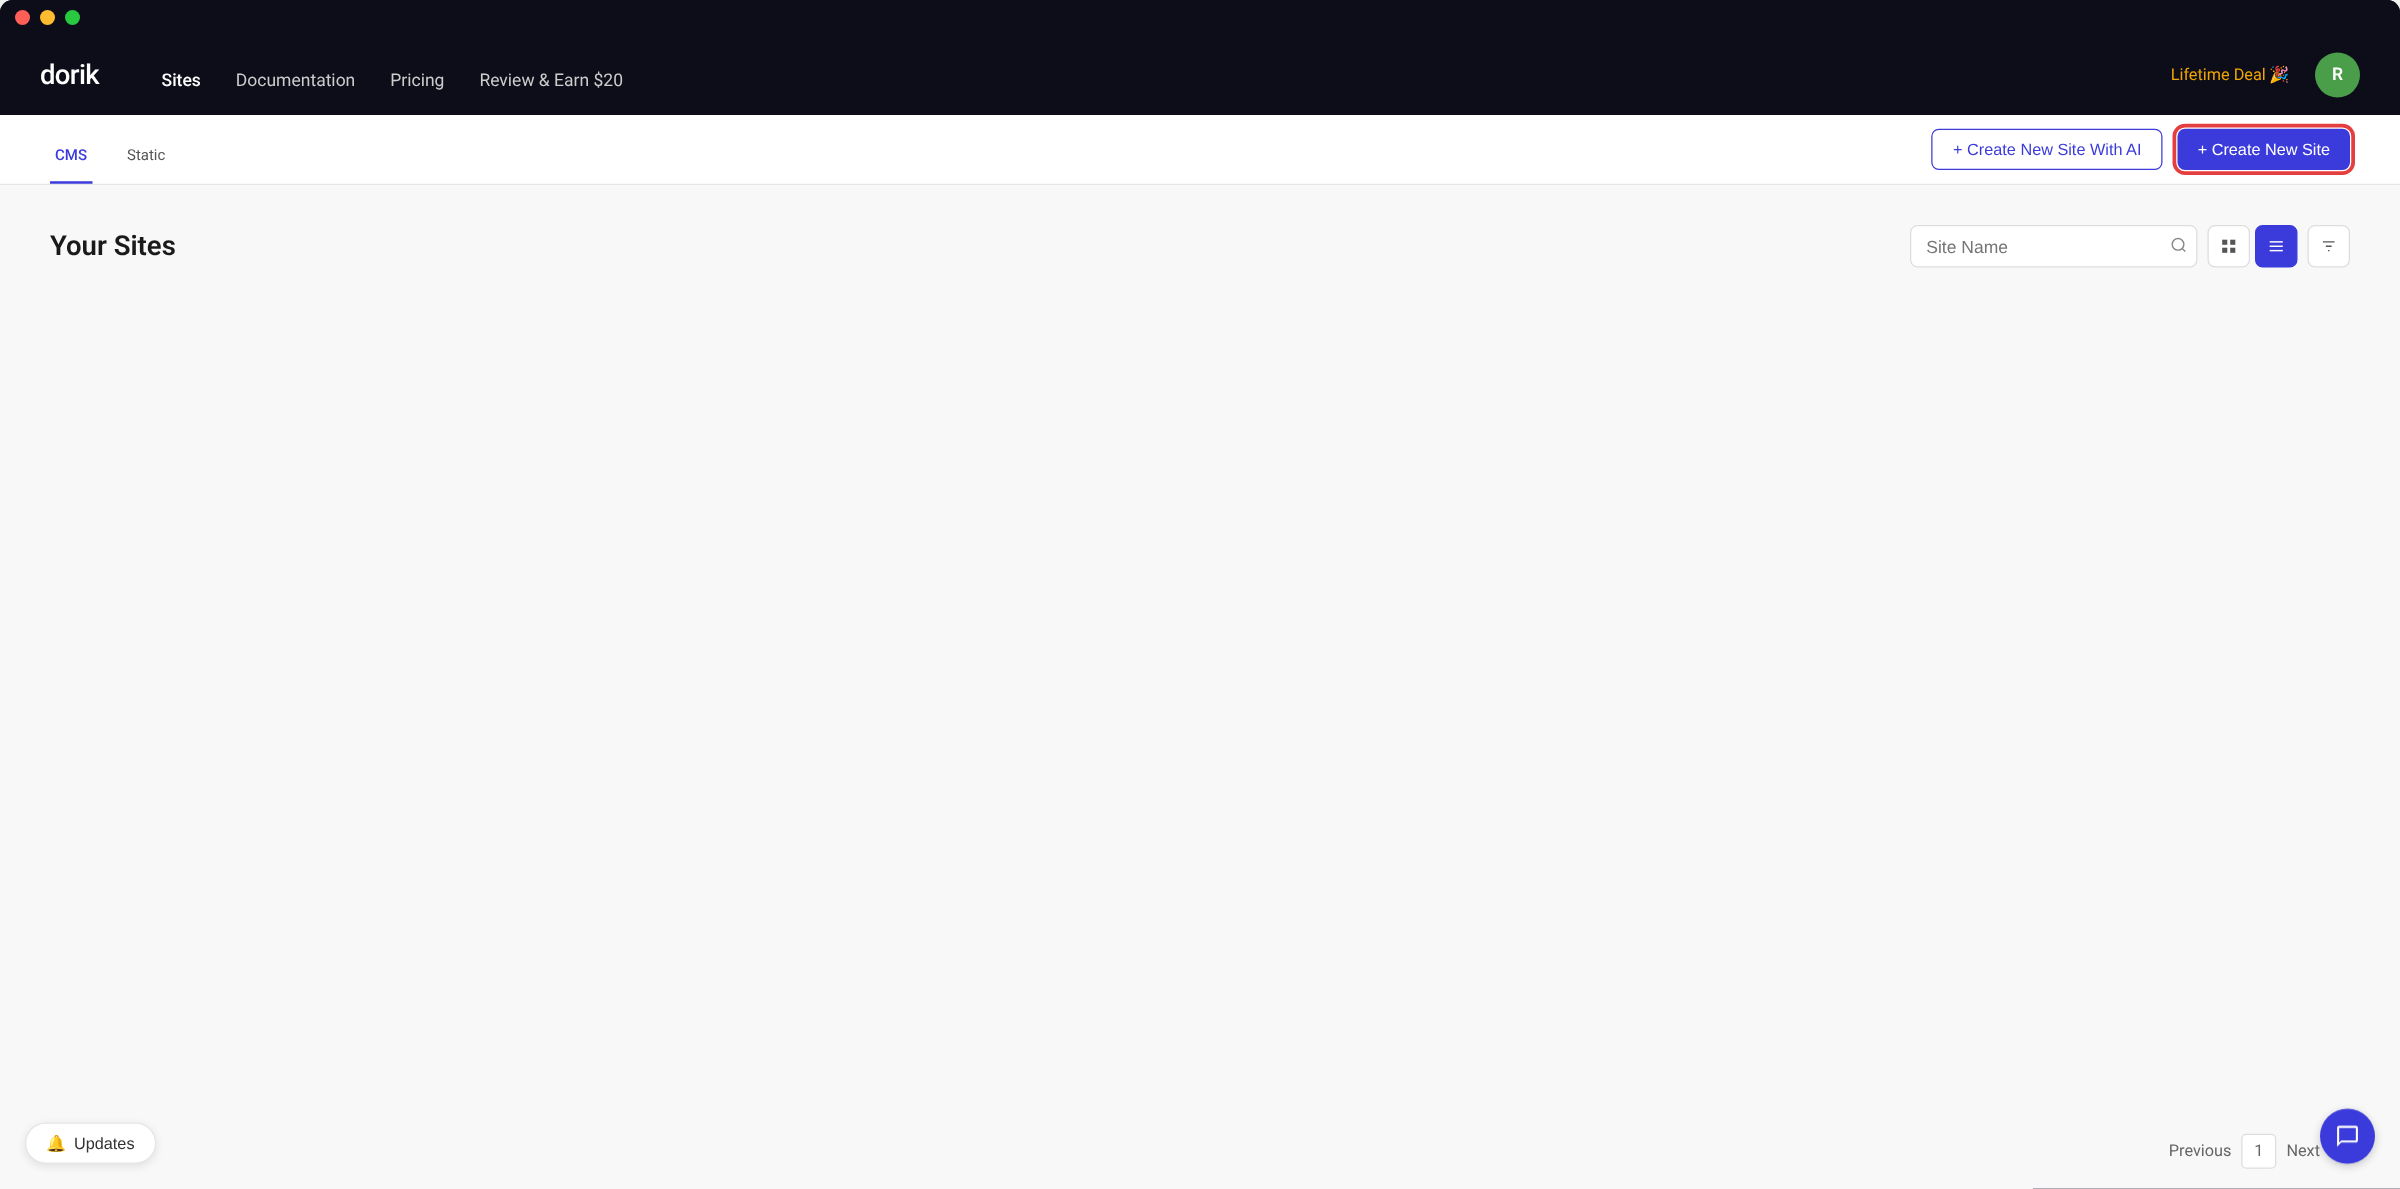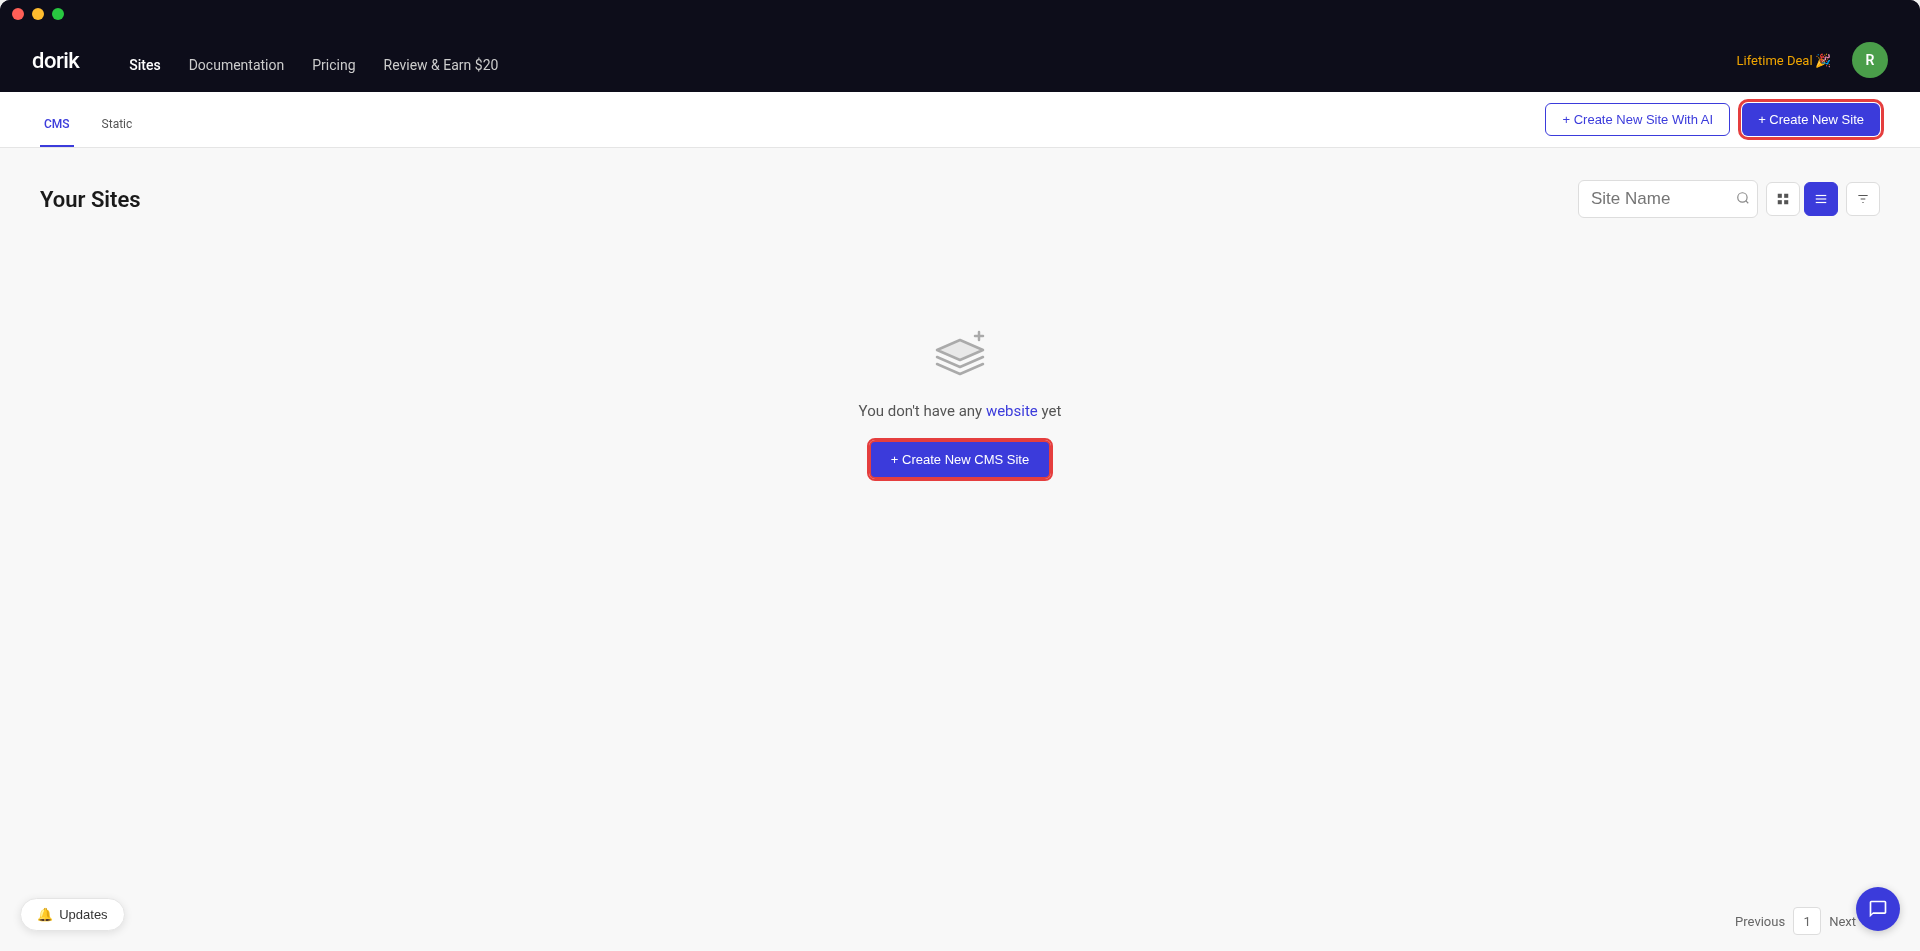--- a/index.html
+++ b/index.html
@@ -197,24 +197,24 @@
     .search-input-wrapper {
       position: relative;
       display: flex;
       align-items: center;
     }
 
     .search-input {
       border: 1px solid #ddd;
       border-radius: 6px;
       padding: 8px 36px 8px 12px;
-      font-size: 17px;
+      font-size: 14px;
       color: #888;
       background: white;
-      width: 180px;
+      width: 230px;
       outline: none;
     }
 
     .search-icon-btn {
       position: absolute;
       right: 8px;
       background: none;
       border: none;
       cursor: pointer;
       color: #888;
@@ -446,42 +446,20 @@
           <button class="filter-btn">
             <svg width="14" height="14" viewBox="0 0 24 24" fill="none" stroke="currentColor" stroke-width="2">
               <line x1="4" y1="6" x2="20" y2="6"></line>
                 <line x1="8" y1="12" x2="16" y2="12"></line>
                 <line x1="11" y1="18" x2="13" y2="18"></line>
             </svg>
           </button>
         </div>
       </div>
 
-      <div class="empty-state">
-        <div class="empty-icon">
-          <svg width="60" height="60" viewBox="0 0 60 60" fill="none">
-
-            <g transform="translate(5, 8)">
-
-              <line x1="44" y1="2" x2="44" y2="10" stroke="#aaa" stroke-width="2.5" stroke-linecap="round"></line>
-              <line x1="40" y1="6" x2="48" y2="6" stroke="#aaa" stroke-width="2.5" stroke-linecap="round"></line>
-
-              <path d="M2 34 L25 44 L48 34" stroke="#aaa" stroke-width="2.5" fill="none" stroke-linecap="round" stroke-linejoin="round"></path>
-
-              <path d="M2 27 L25 37 L48 27" stroke="#aaa" stroke-width="2.5" fill="none" stroke-linecap="round" stroke-linejoin="round"></path>
-
-              <path d="M2 20 L25 30 L48 20 L25 10 Z" stroke="#aaa" stroke-width="2.5" fill="#e8e8e8" stroke-linecap="round" stroke-linejoin="round"></path>
-            </g>
-          </svg>
-        </div>
-        <p class="empty-text">
-          <span>You don't have any </span><span class="highlight">website</span><span> yet</span>
-        </p>
-        <button class="btn-create-cms">+ Create New CMS Site</button>
-      </div>
     </div>
 
     <div class="pagination">
       <span class="page-prev">Previous</span>
       <div class="page-num">1</div>
       <span class="page-next">Next</span>
     </div>
 
   </div>
 </div>

